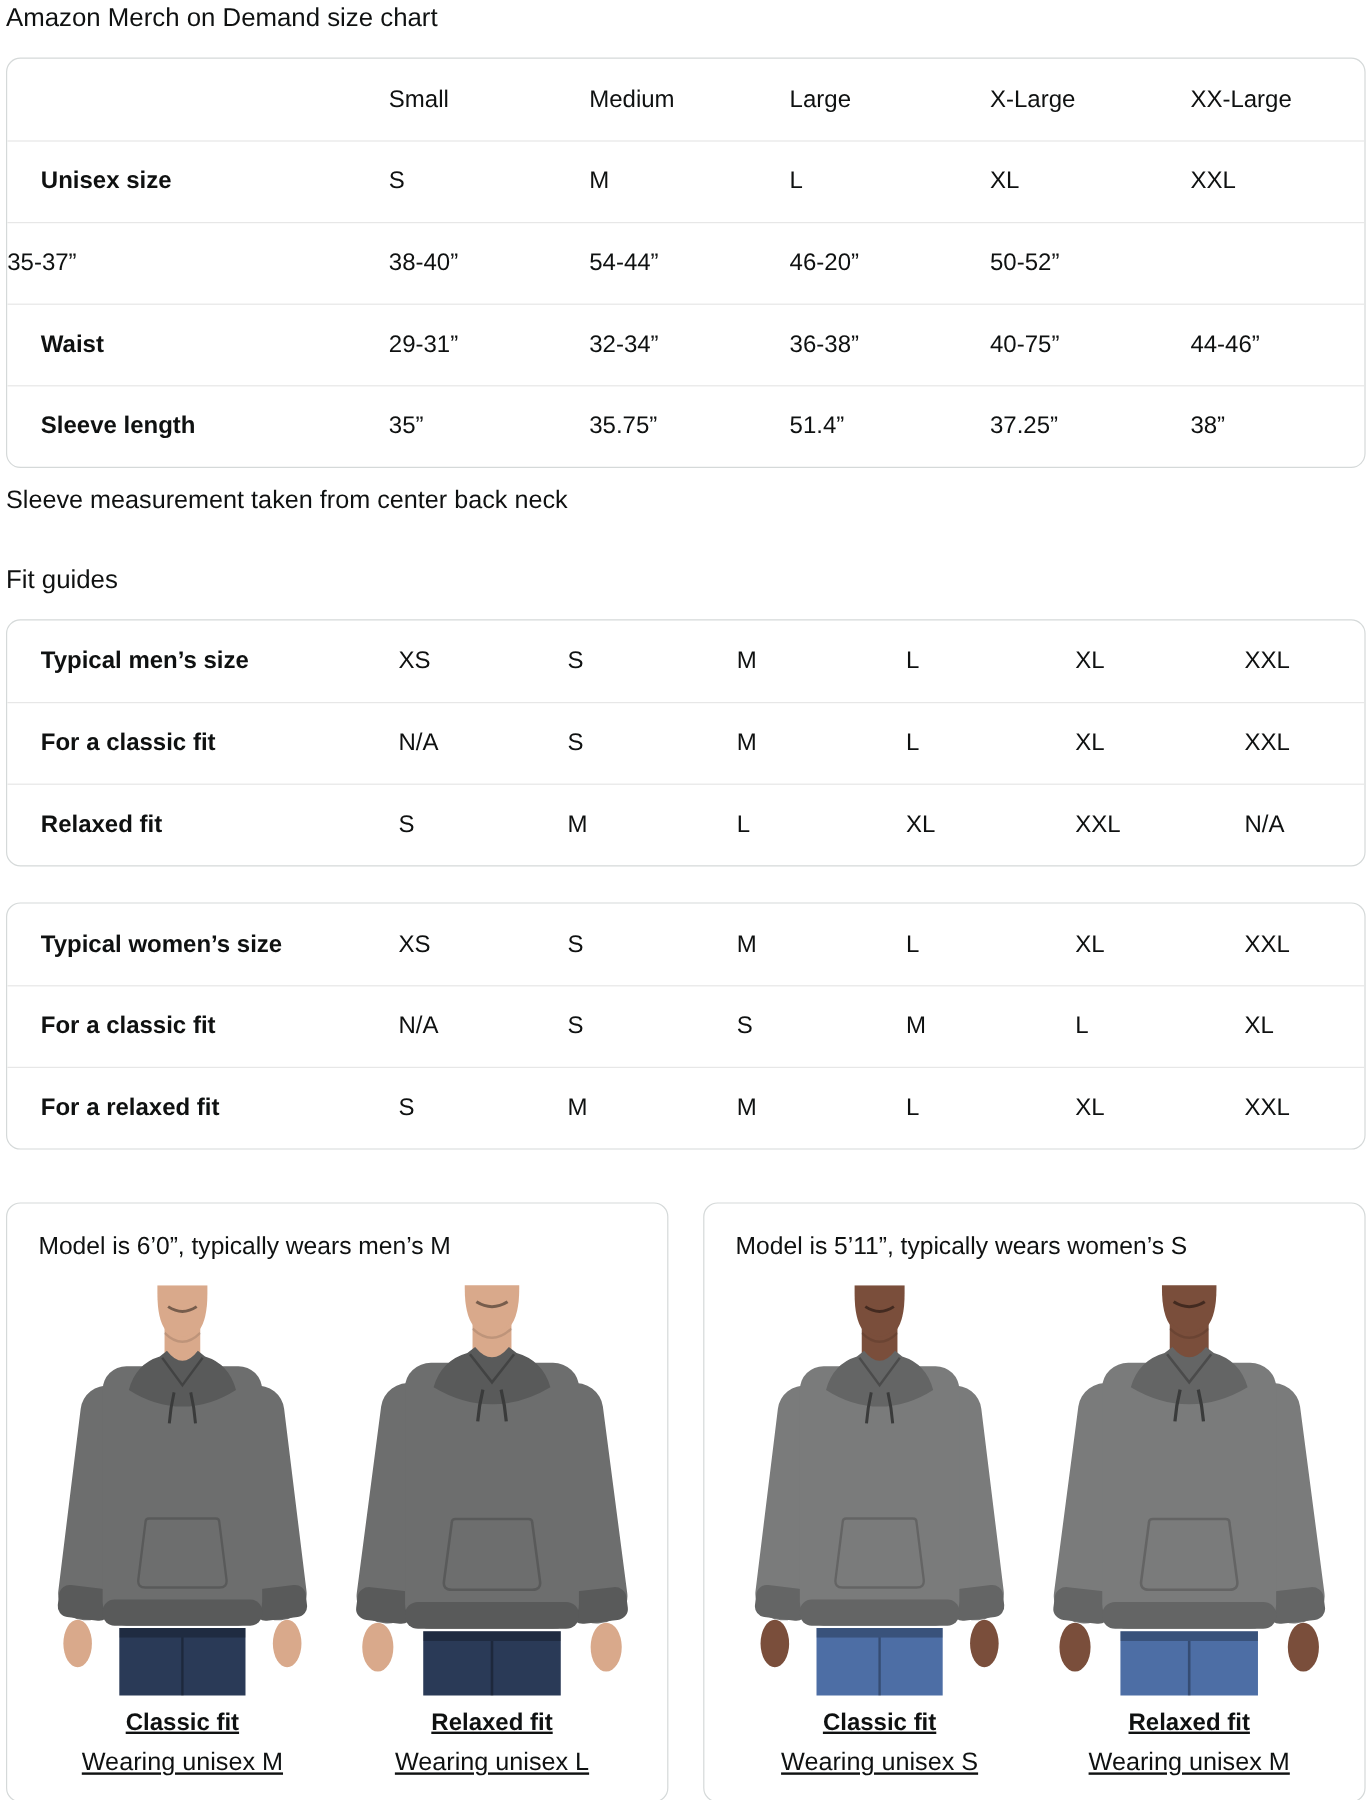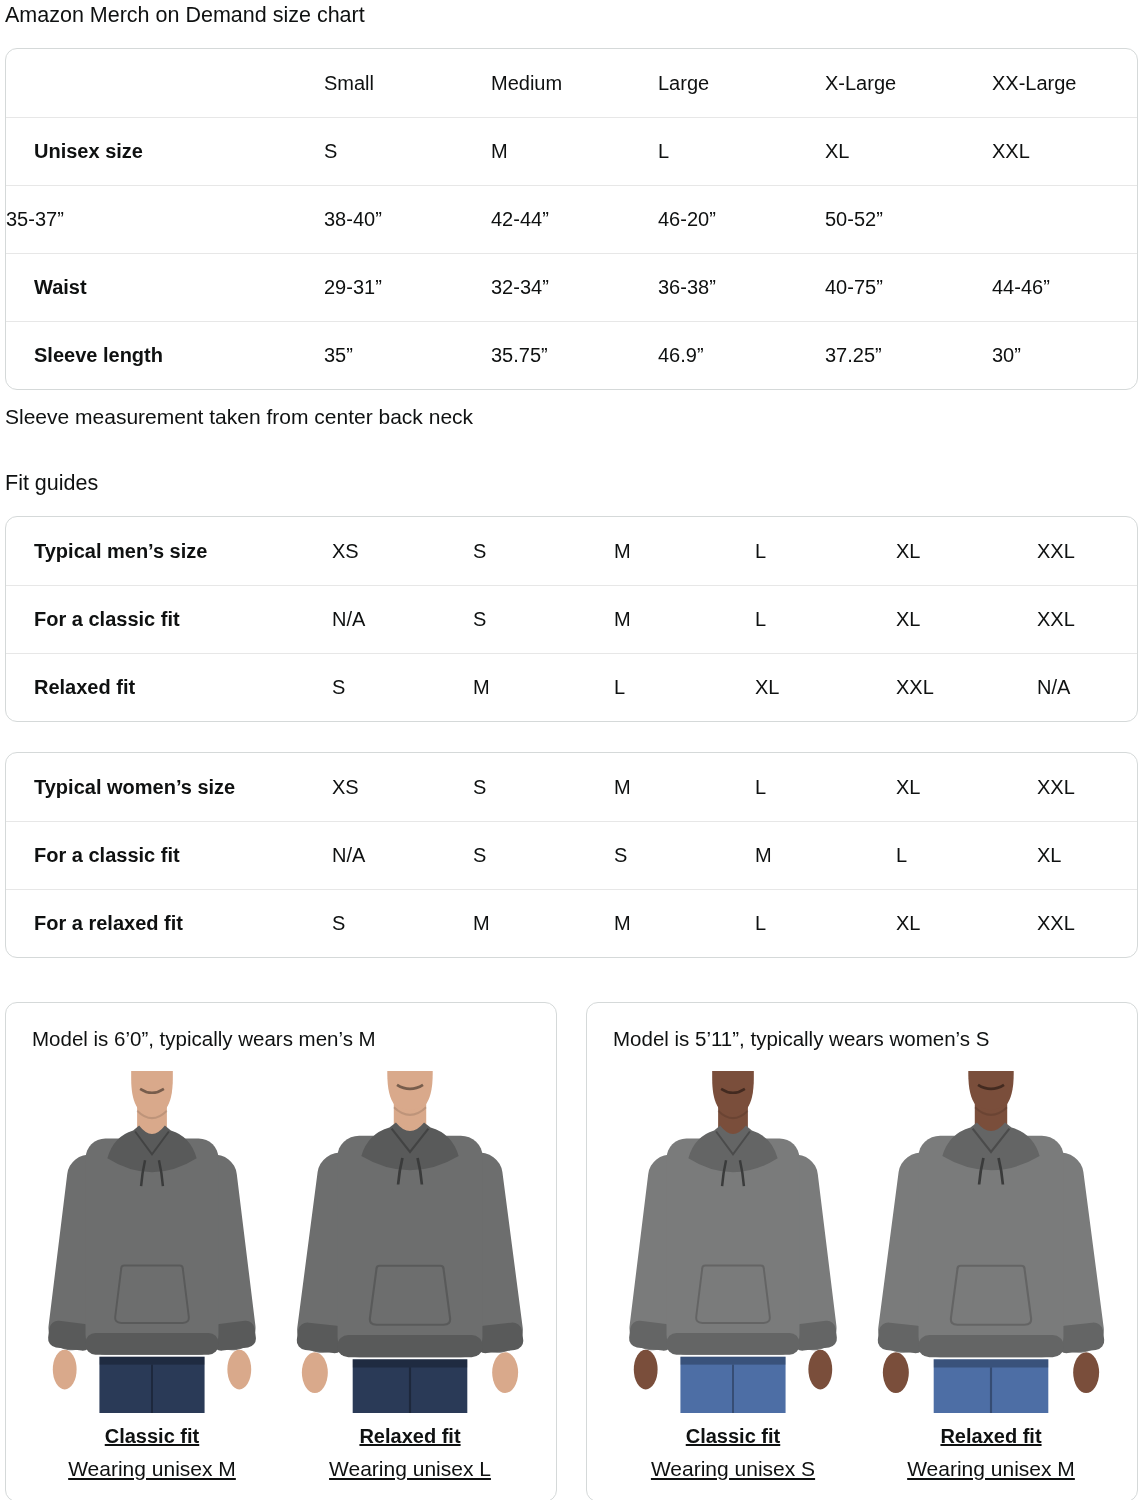--- a/index.html
+++ b/index.html
@@ -182,39 +182,39 @@
       <div class="row-label">Unisex size</div>
       <div class="cell">S</div>
       <div class="cell">M</div>
       <div class="cell">L</div>
       <div class="cell">XL</div>
       <div class="cell">XXL</div>
     </div>
     <div class="tr">
       <div class="cell">35-37”</div>
       <div class="cell">38-40”</div>
-      <div class="cell">42-44”</div>
+      <div class="cell">54-44”</div>
       <div class="cell">46-20”</div>
       <div class="cell">50-52”</div>
     </div>
     <div class="tr">
       <div class="row-label">Waist</div>
       <div class="cell">29-31”</div>
       <div class="cell">32-34”</div>
       <div class="cell">36-38”</div>
       <div class="cell">40-75”</div>
       <div class="cell">44-46”</div>
     </div>
     <div class="tr">
       <div class="row-label">Sleeve length</div>
       <div class="cell">35”</div>
       <div class="cell">35.75”</div>
-      <div class="cell">46.9”</div>
+      <div class="cell">51.4”</div>
       <div class="cell">37.25”</div>
-      <div class="cell">30”</div>
+      <div class="cell">38”</div>
     </div>
   </div>
 
   <p class="note">Sleeve measurement taken from center back neck</p>
 
   <h2 class="section-heading">Fit guides</h2>
 
   <div class="chart-table fit-table">
     <div class="tr">
       <div class="row-label">Typical men’s size</div>

